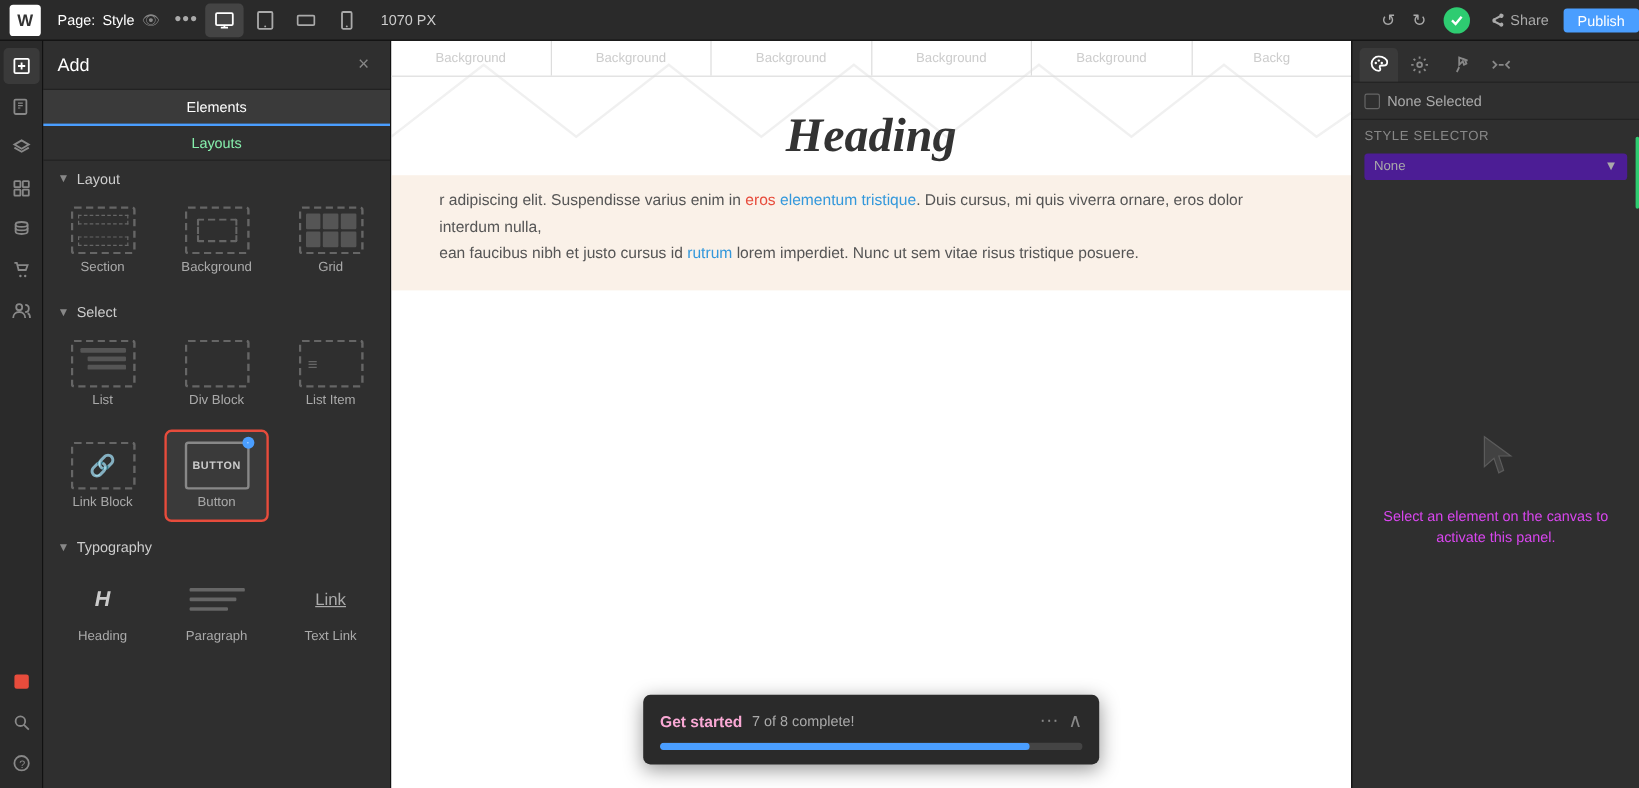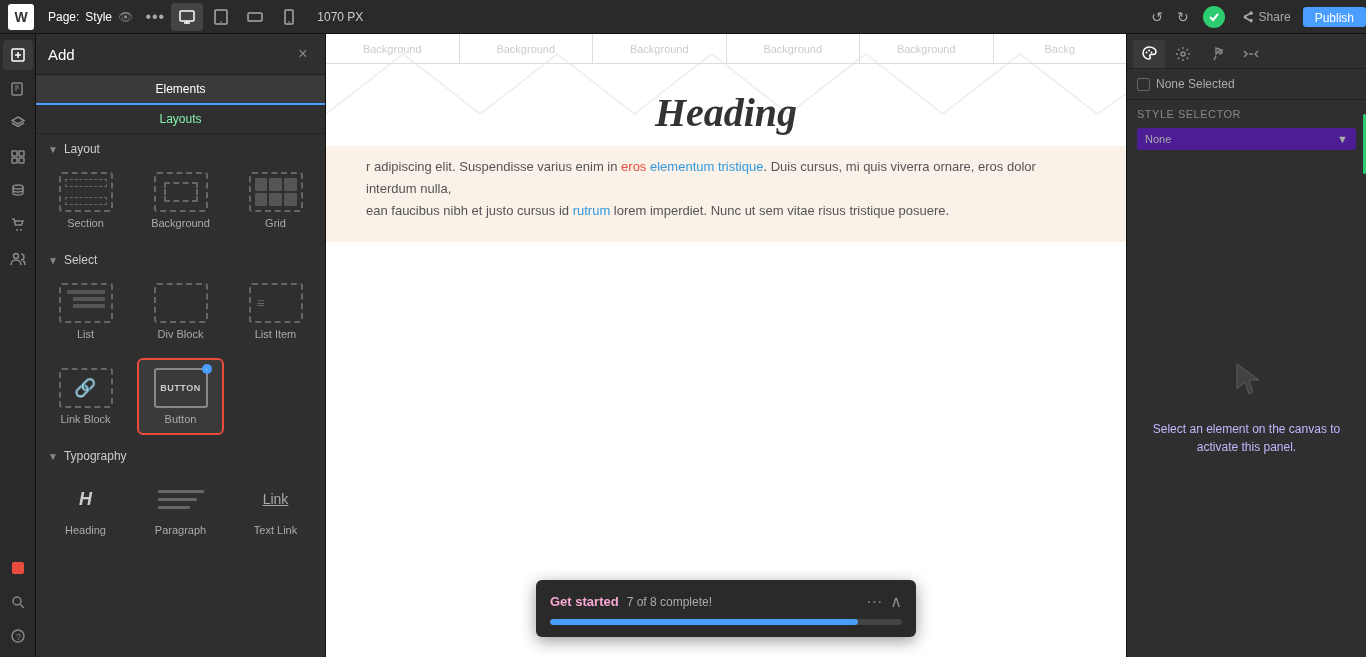--- a/index.html
+++ b/index.html
@@ -527,21 +527,21 @@
       font-size: 12px;
       text-align: center;
       padding: 20px;
     }
     .right-panel-empty-icon {
       font-size: 40px;
       opacity: 0.5;
     }
     .right-panel-empty-text {
       line-height: 1.5;
-      color: #c4b5fd;
+      color: #d946ef;
     }
   </style>
 </head>
 <body>
 
 <div id="topbar">
   <div class="topbar-logo">W</div>
   <div class="topbar-page">
     <span>Page:</span>
     <span>Style</span>

